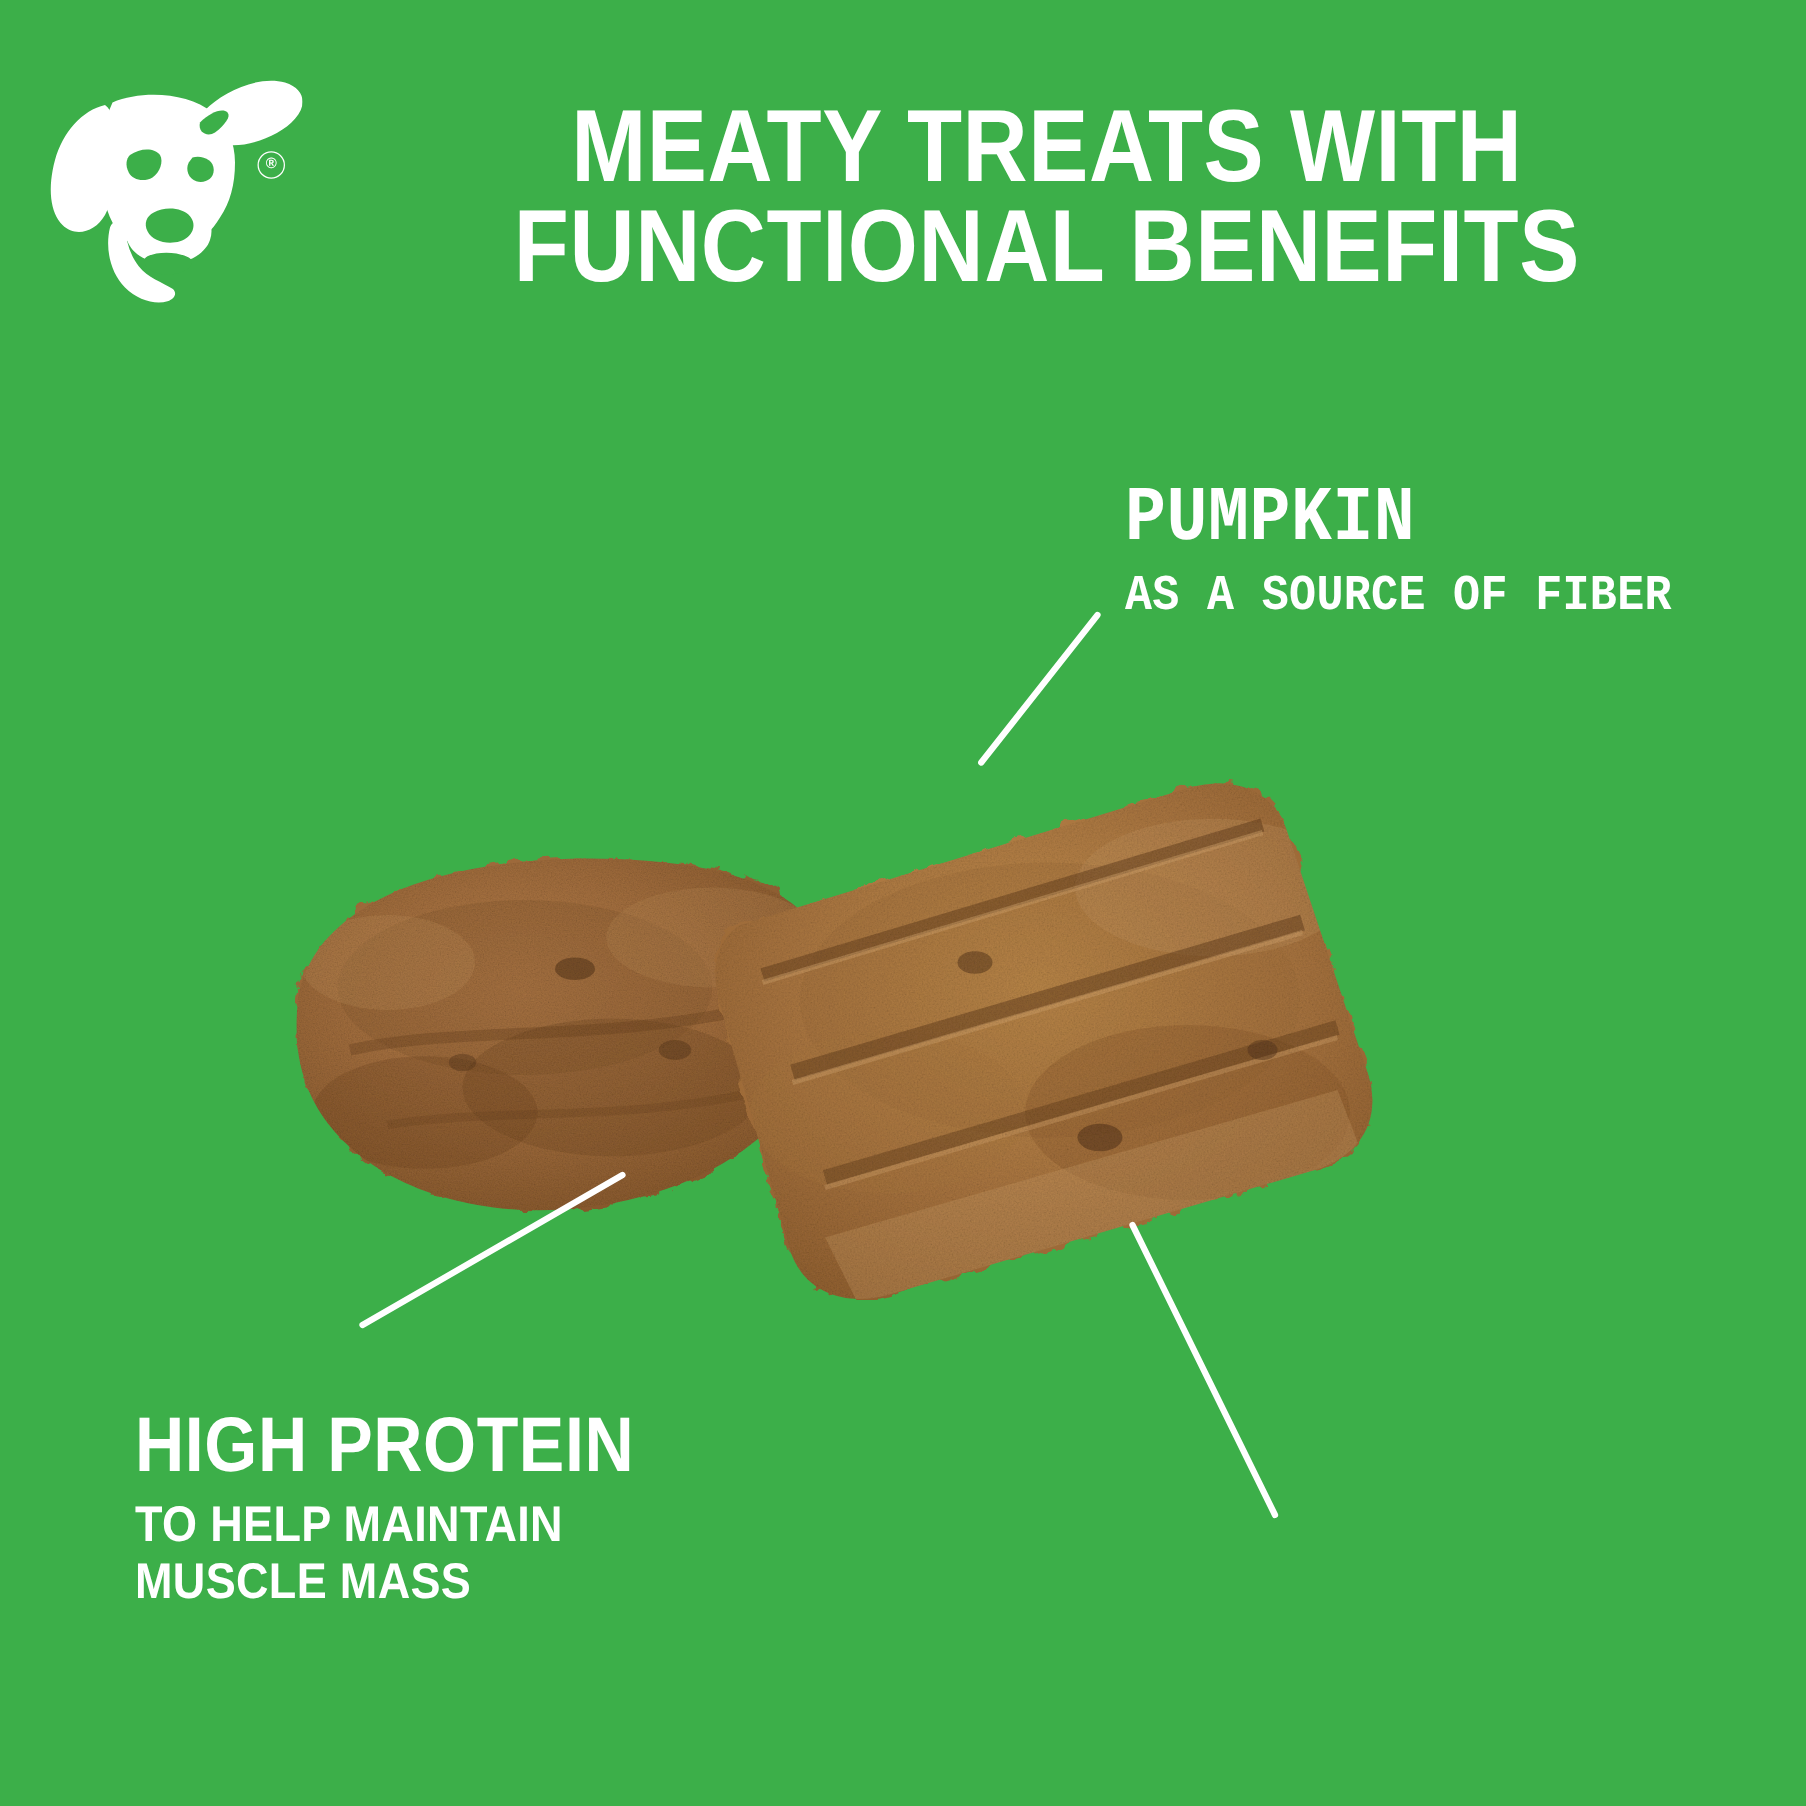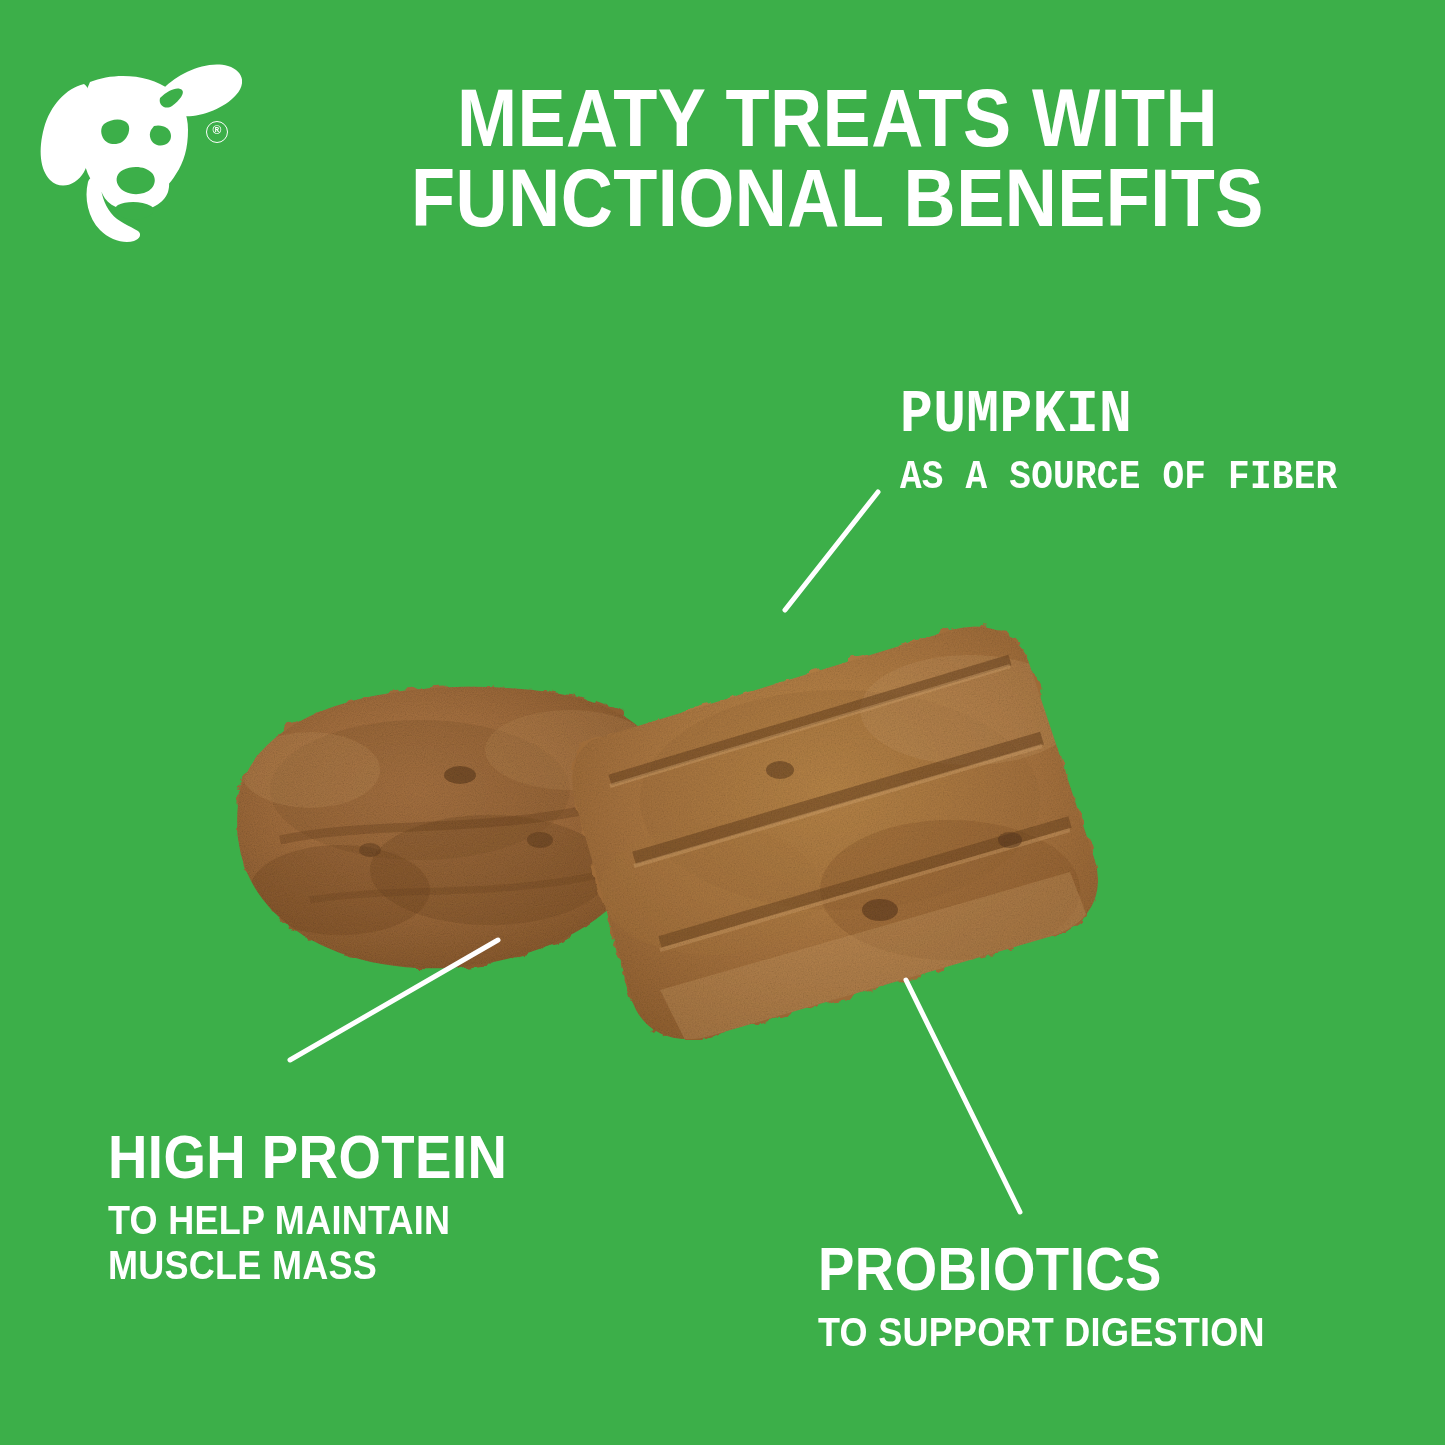--- a/index.html
+++ b/index.html
@@ -223,20 +223,14 @@
   </div>
 
   <div class="callout" id="callout-highprotein">
     <span class="hd">HIGH PROTEIN</span>
     <span class="sb">
       <i>TO HELP MAINTAIN</i>
       <i>MUSCLE MASS</i>
     </span>
   </div>
 
-  <div class="callout" id="callout-probiotics">
-    <span class="hd">PROBIOTICS</span>
-    <span class="sb">
-      <i>TO SUPPORT DIGESTION</i>
-    </span>
-  </div>
 
 </div>
 
 </body></html>

